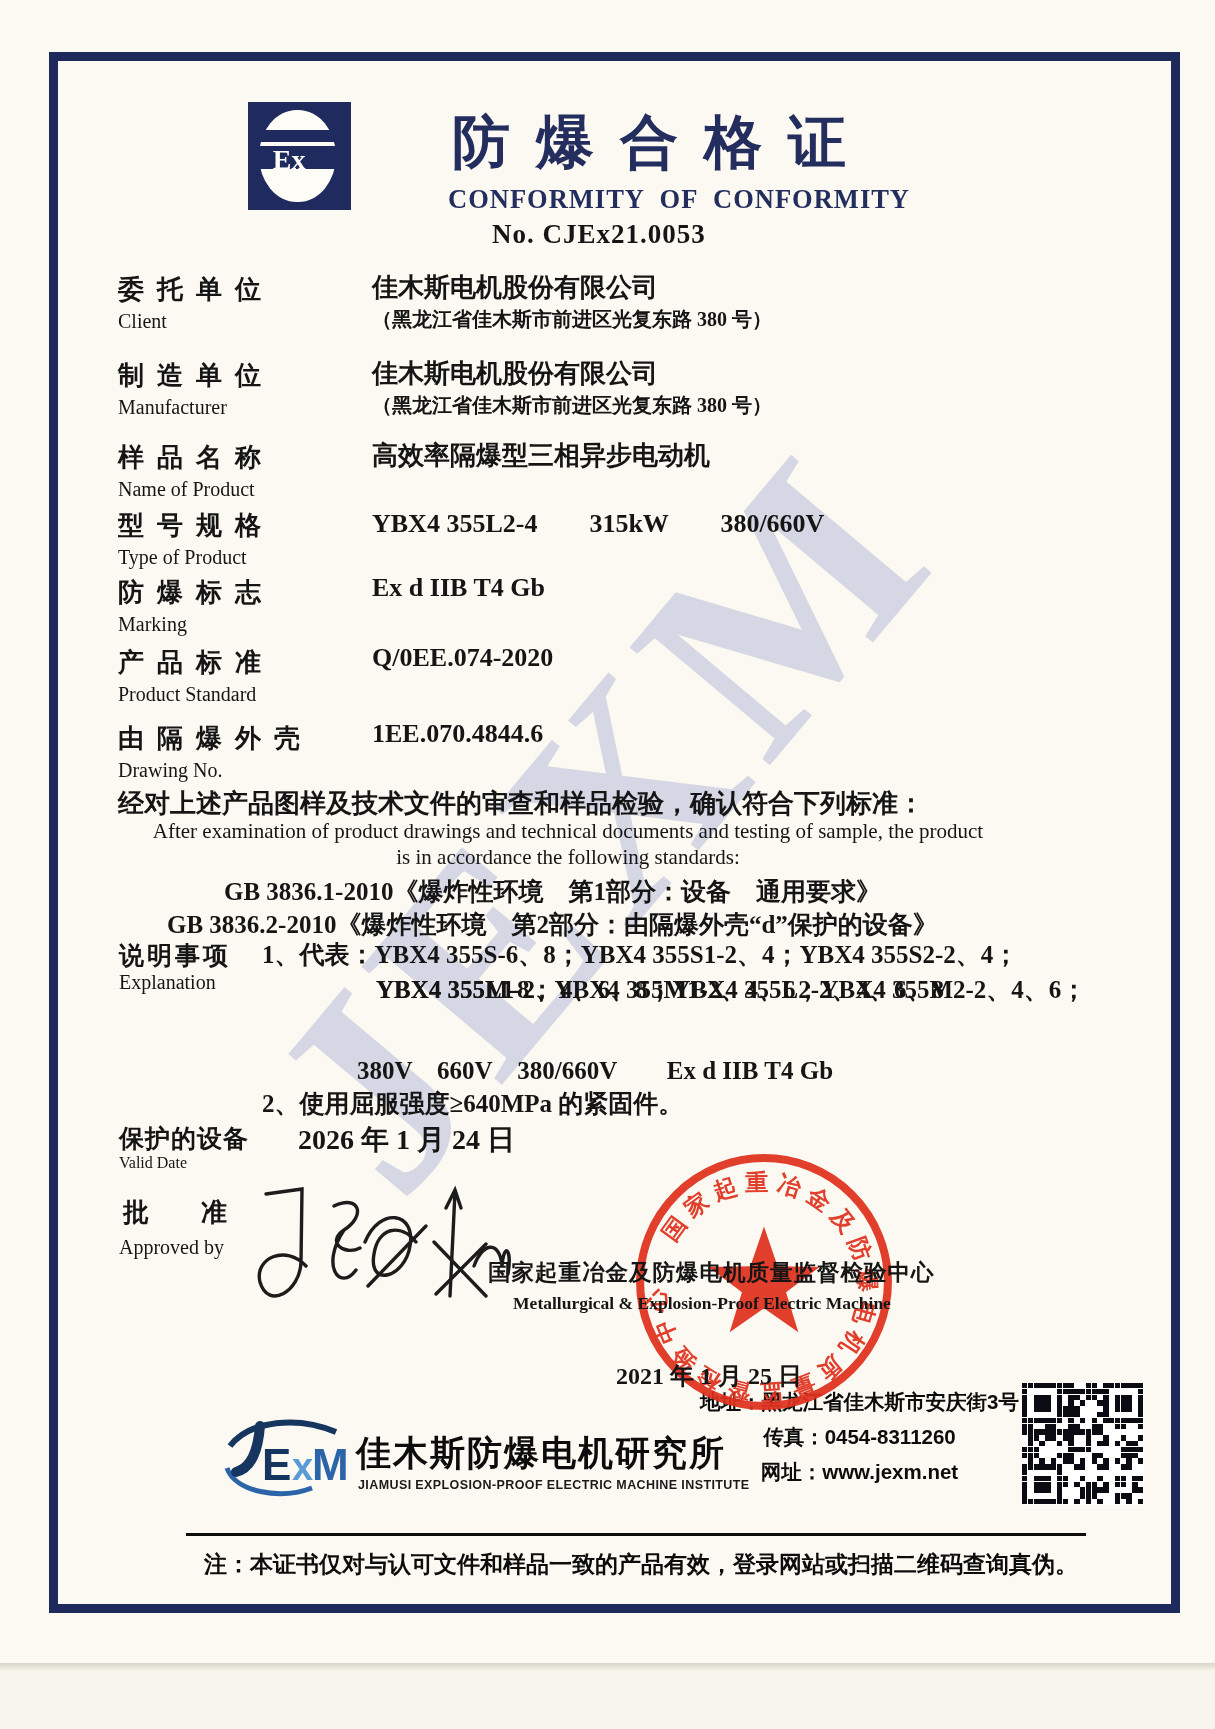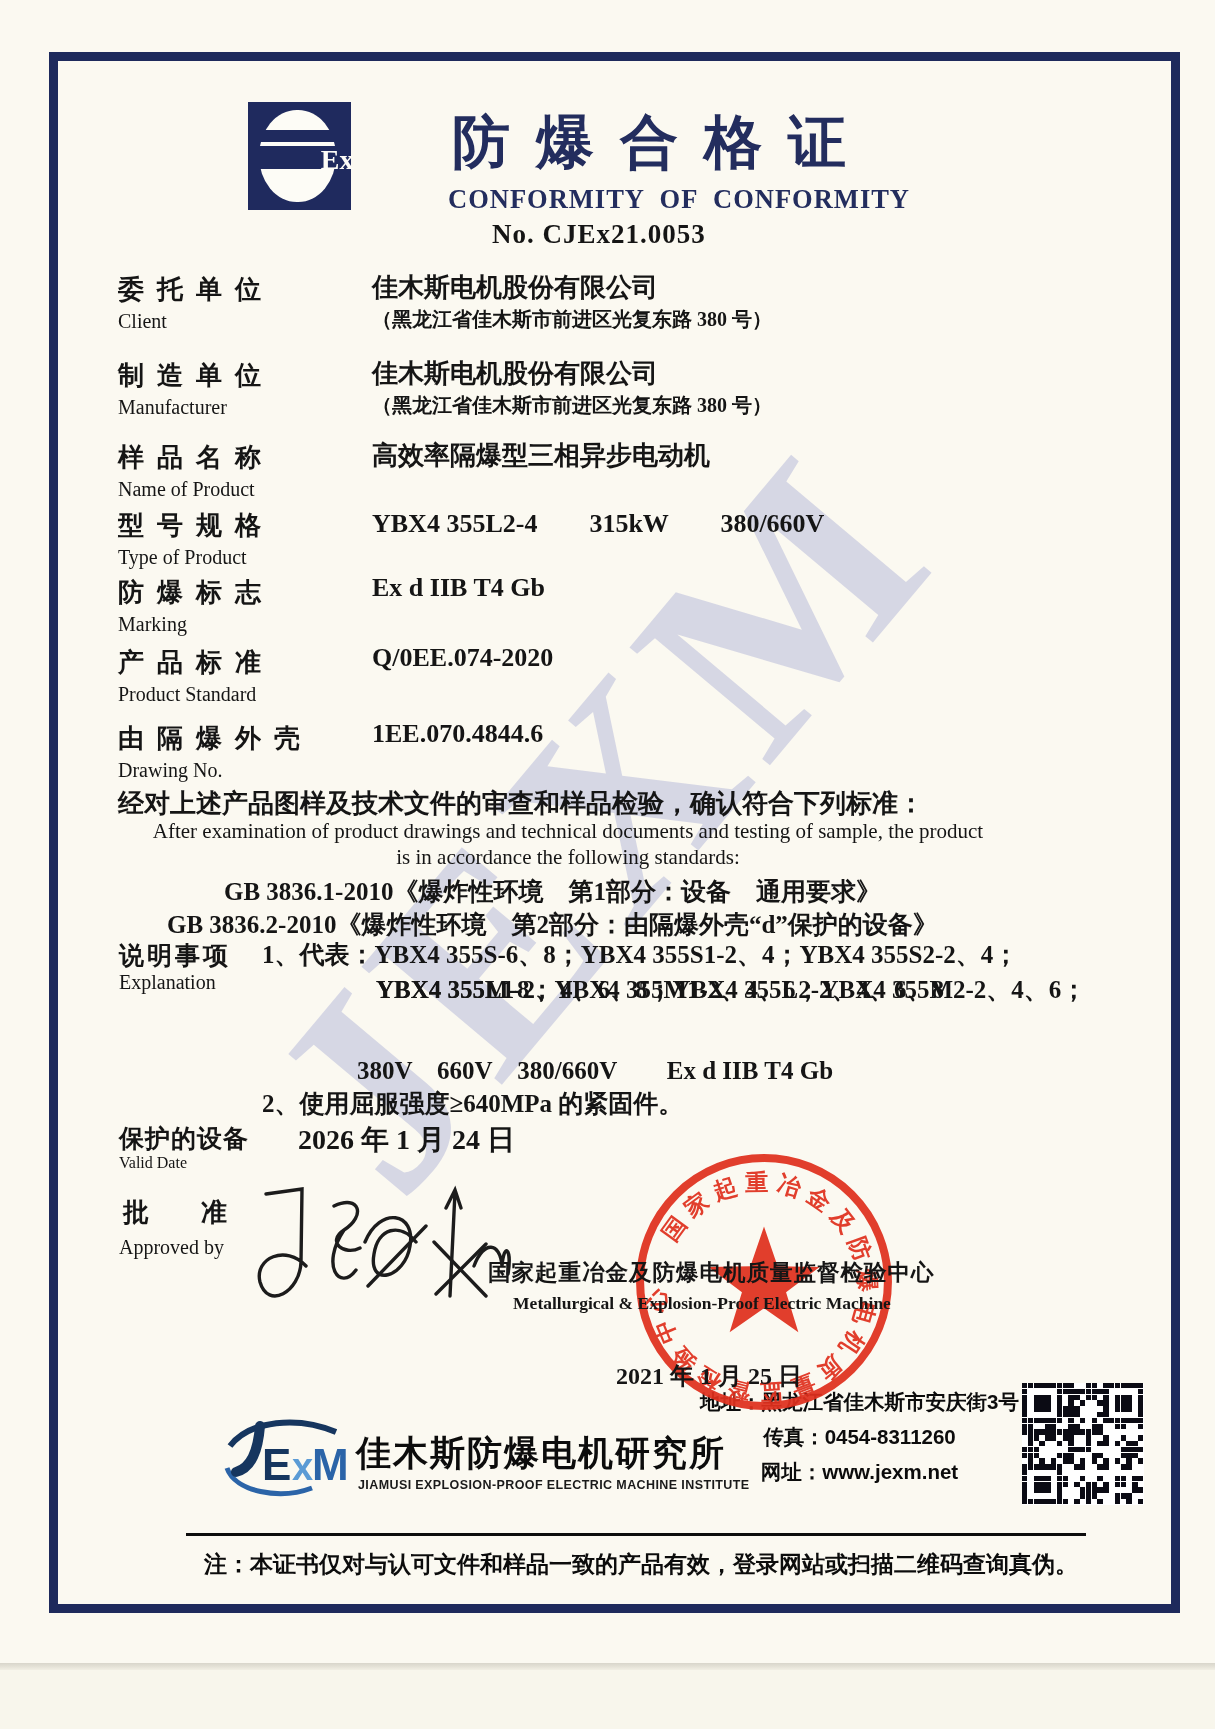--- a/index.html
+++ b/index.html
@@ -19,21 +19,21 @@
   
   .wm{position:absolute;left:90px;top:470px;width:1020px;height:700px;
     display:flex;align-items:center;justify-content:center;
     transform:rotate(-50deg);font:700 280px "Liberation Serif",serif;
     letter-spacing:14px;color:rgba(160,164,210,.40);z-index:0;user-select:none;}
   
   .exlogo{position:absolute;left:248px;top:102px;width:103px;height:108px;background:#1f2a5e;}
   .ex-ell{position:absolute;left:11%;top:7%;width:74%;height:86%;background:#fdfcf6;border-radius:50%;}
   .ex-band1{position:absolute;left:0;top:26%;width:100%;height:11%;background:#1f2a5e;}
   .ex-band2{position:absolute;left:0;top:41%;width:100%;height:21%;background:#1f2a5e;}
-  .ex-text{position:absolute;left:24%;top:39%;font:800 28px "Liberation Serif",serif;color:#fdfcf6;margin-left:48px;}
+  .ex-text{position:absolute;left:24%;top:39%;font:800 28px "Liberation Serif",serif;color:#fdfcf6;}
   .ex-hook{position:absolute;left:40%;top:64%;width:30%;height:13%;
     box-sizing:border-box;border:0 solid #fdfcf6;border-bottom-width:7px;border-left-width:7px;
     border-bottom-left-radius:70% 100%;}
   
   .title-cn{left:452px;top:104px;font-weight:700;font-size:58px;letter-spacing:26px;white-space:nowrap;}
   .title-en{left:448px;top:184px;font-weight:700;font-size:26.5px;letter-spacing:1px;word-spacing:8px;white-space:nowrap;}
   .cert-no{left:492px;top:219px;font-weight:600;font-size:27px;letter-spacing:1px;white-space:nowrap;}
   
   .frow{position:absolute;left:118px;width:1000px;height:88px;}
   .flab{position:absolute;left:0;top:0;font-size:26px;font-weight:600;letter-spacing:13px;white-space:nowrap;}

